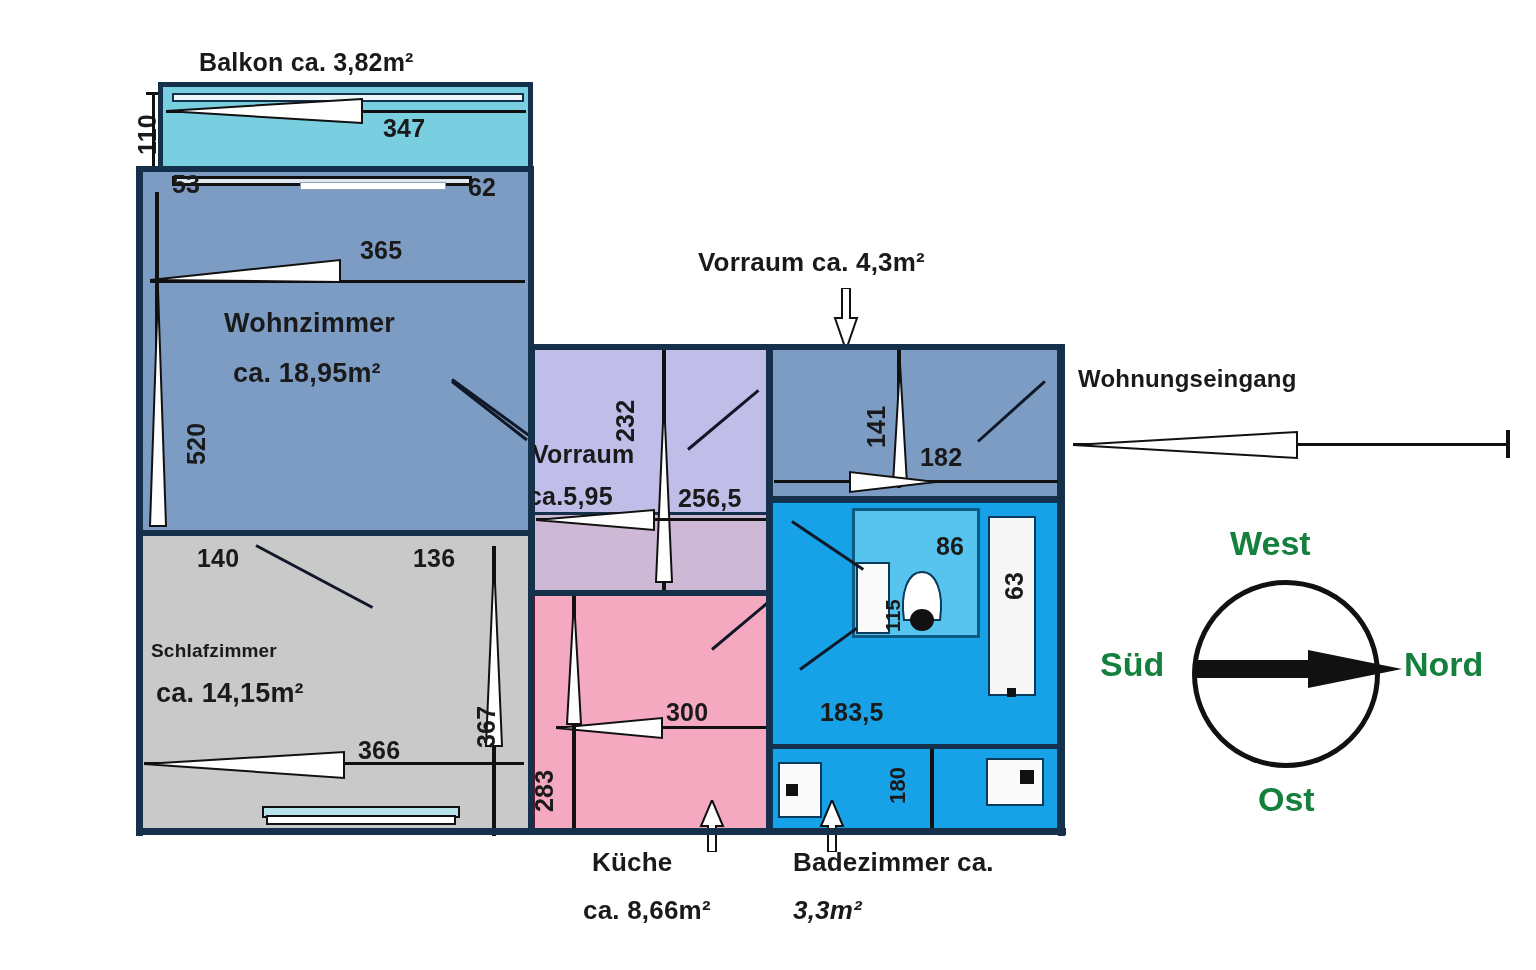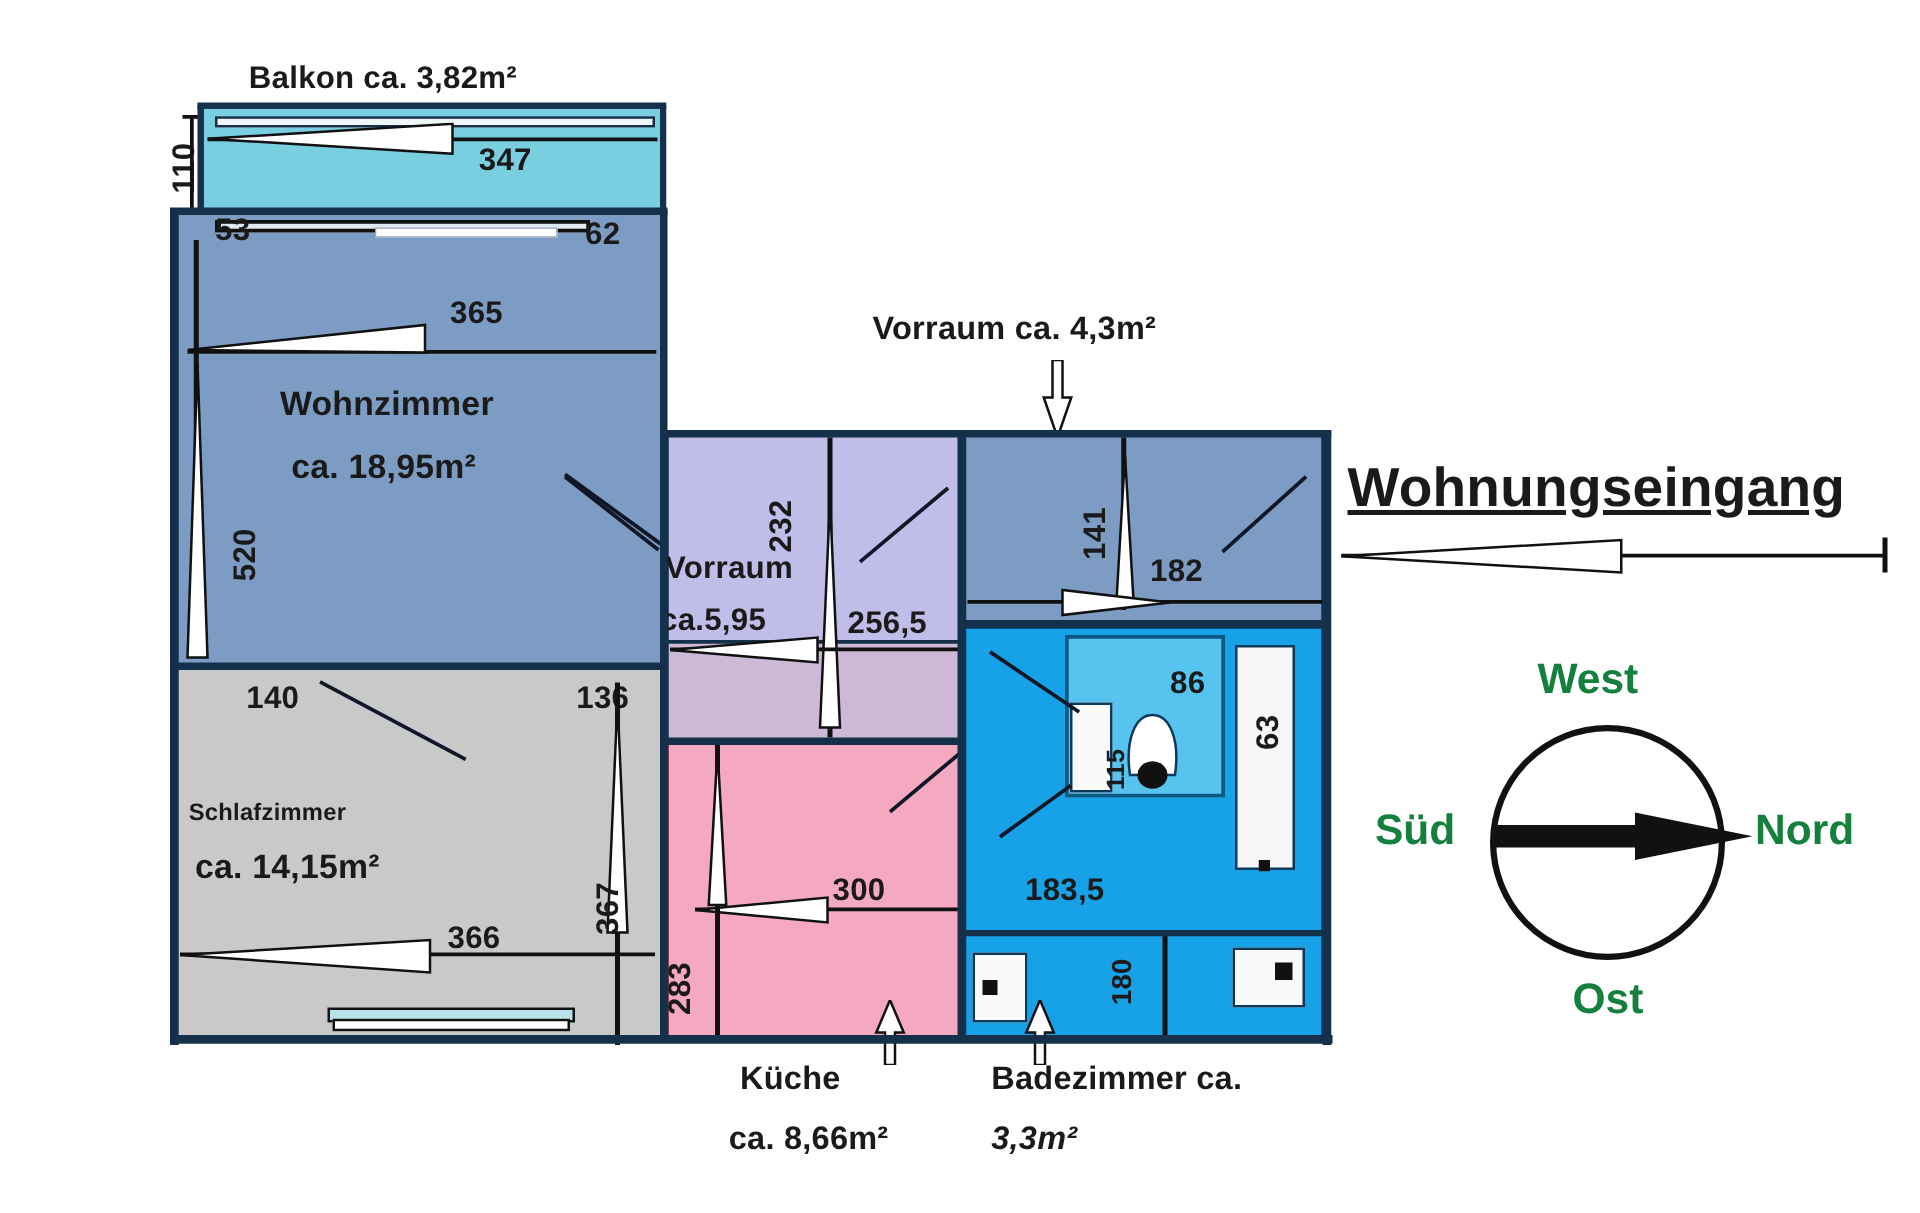--- a/index.html
+++ b/index.html
@@ -100,21 +100,21 @@
   </div>
   <div class="lbl vrot" style="left:182px;top:465px;font-size:25px;">520</div>
 
   <div class="lbl" style="left:224px;top:308px;font-size:27px;">Wohnzimmer</div>
   <div class="lbl" style="left:233px;top:358px;font-size:27px;">ca. 18,95m²</div>
   <div class="leader" style="left:452px;top:380px;width:95px;transform:rotate(38deg);height:3px;"></div>
 
   <div class="room schlaf" style="left:139px;top:532px;width:393px;height:302px;"></div>
 
   <div class="lbl" style="left:197px;top:544px;font-size:25px;">140</div>
-  <div class="lbl" style="left:413px;top:544px;font-size:25px;margin-left:48px;">136</div>
+  <div class="lbl" style="left:413px;top:544px;font-size:25px;">136</div>
   <div class="leader" style="left:256px;top:544px;width:132px;transform:rotate(28deg);height:3px;"></div>
 
   <div class="lbl" style="left:151px;top:640px;font-size:19px;">Schlafzimmer</div>
   <div class="lbl" style="left:156px;top:678px;font-size:27px;">ca. 14,15m²</div>
 
   <div class="dimline" style="left:144px;top:762px;width:380px;height:3px;"></div>
   <div class="arrowL" style="left:144px;top:750px;width:206px;height:30px;">
     <svg width="206" height="30" viewBox="0 0 206 30">
         <polygon points="0,14 200,2 200,28" fill="#ffffff" stroke="#111" stroke-width="2"></polygon>
       </svg>
@@ -257,21 +257,21 @@
   <div class="wall" style="left:528px;top:168px;width:6px;height:666px;"></div>
   <div class="wall" style="left:136px;top:530px;width:398px;height:6px;"></div>
   <div class="wall" style="left:766px;top:344px;width:6px;height:490px;"></div>
   <div class="wall" style="left:532px;top:590px;width:240px;height:6px;"></div>
   <div class="wall" style="left:770px;top:496px;width:292px;height:6px;"></div>
   <div class="wall" style="left:770px;top:744px;width:292px;height:5px;"></div>
   <div class="wall" style="left:158px;top:84px;width:5px;height:88px;"></div>
   <div class="wall" style="left:528px;top:84px;width:5px;height:88px;"></div>
   <div class="wall" style="left:158px;top:82px;width:375px;height:5px;"></div>
 
-  <div class="lbl" style="left:1078px;top:366px;font-size:44px;text-decoration:underline;">Wohnungseingang</div>
+  <div class="lbl" style="left:1078px;top:366px;font-size:24px;">Wohnungseingang</div>
   <div class="dimline" style="left:1073px;top:443px;width:436px;height:3px;"></div>
   <div class="arrowL" style="left:1073px;top:428px;width:230px;height:34px;">
     <svg width="230" height="34" viewBox="0 0 230 34">
         <polygon points="0,17 224,4 224,30" fill="#ffffff" stroke="#111" stroke-width="2"></polygon>
       </svg>
   </div>
   <div class="dimline" style="left:1506px;top:430px;width:4px;height:28px;"></div>
 
   <div id="compass-circle" style="left:1192px;top:580px;width:178px;height:178px;"></div>
 

